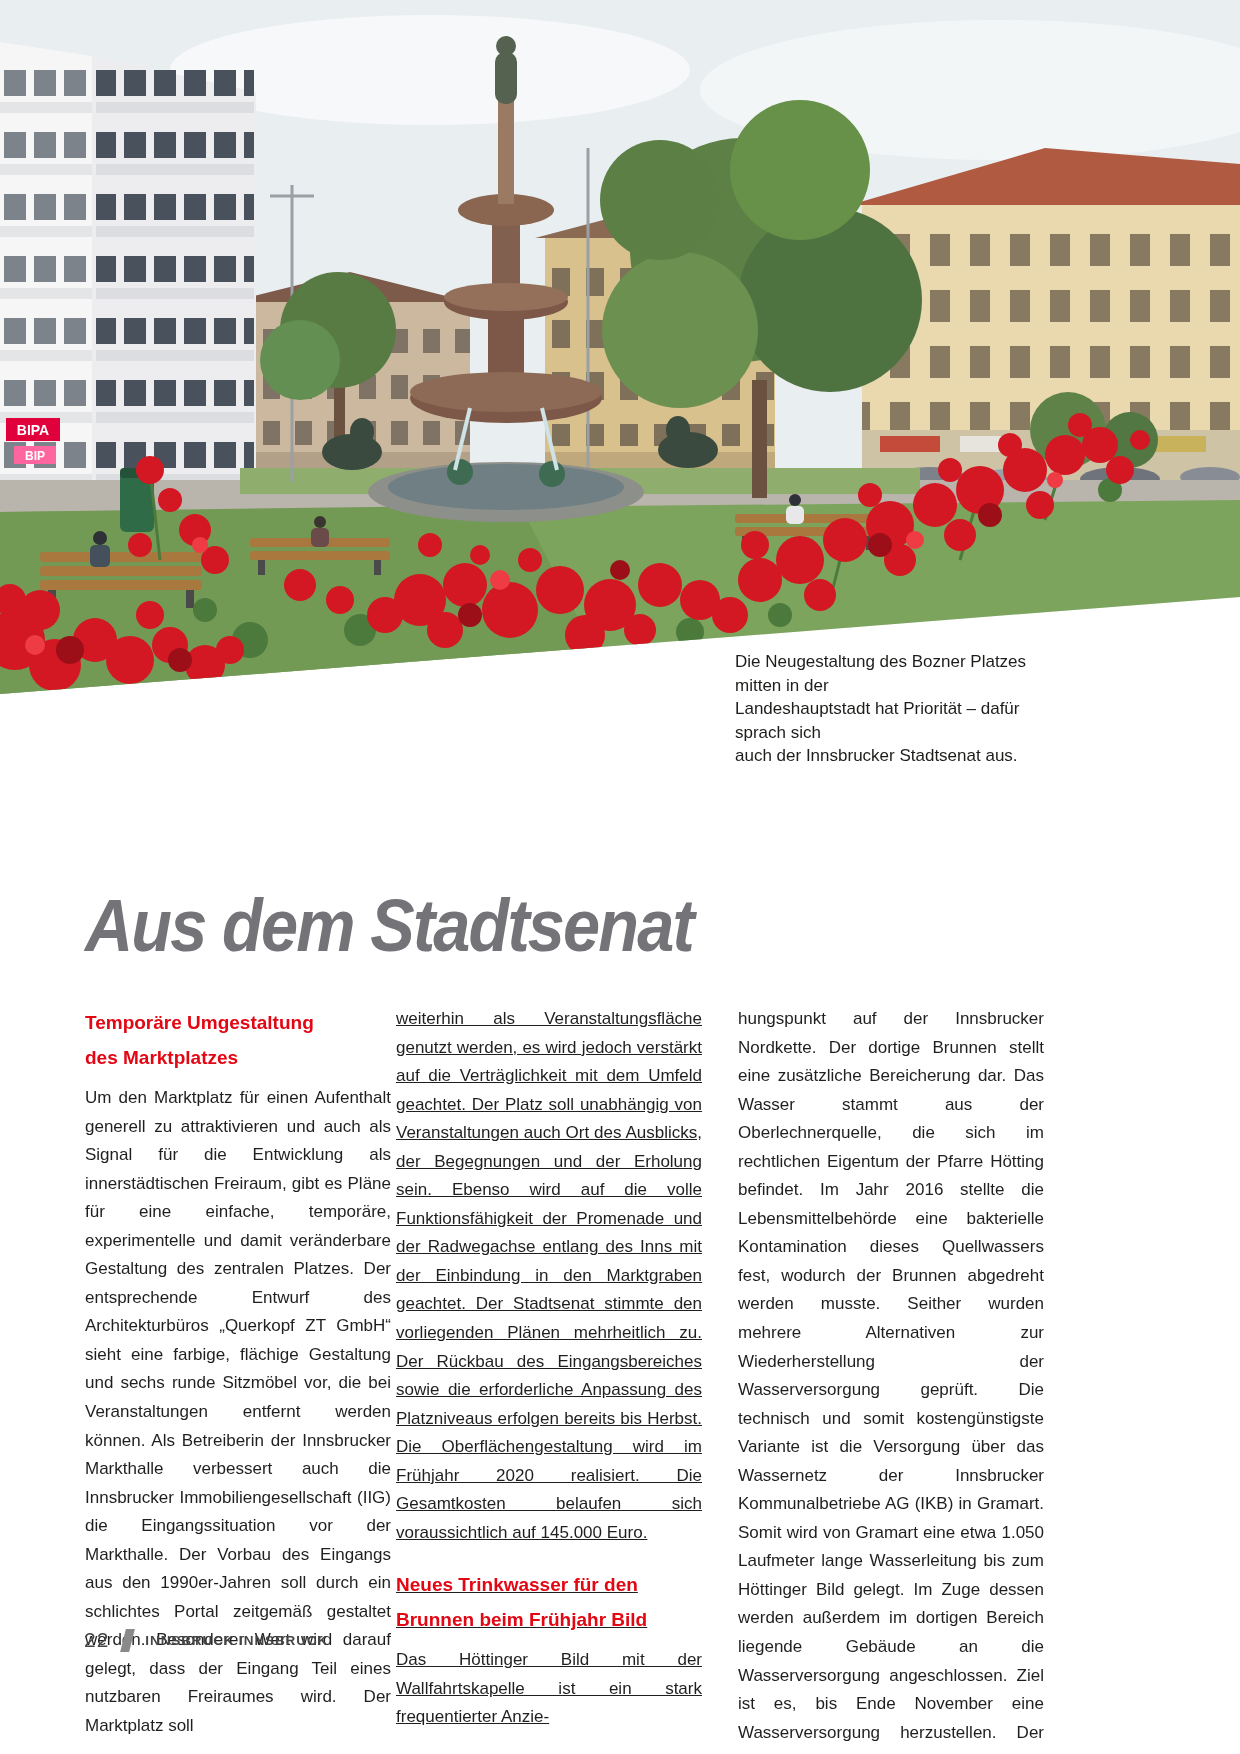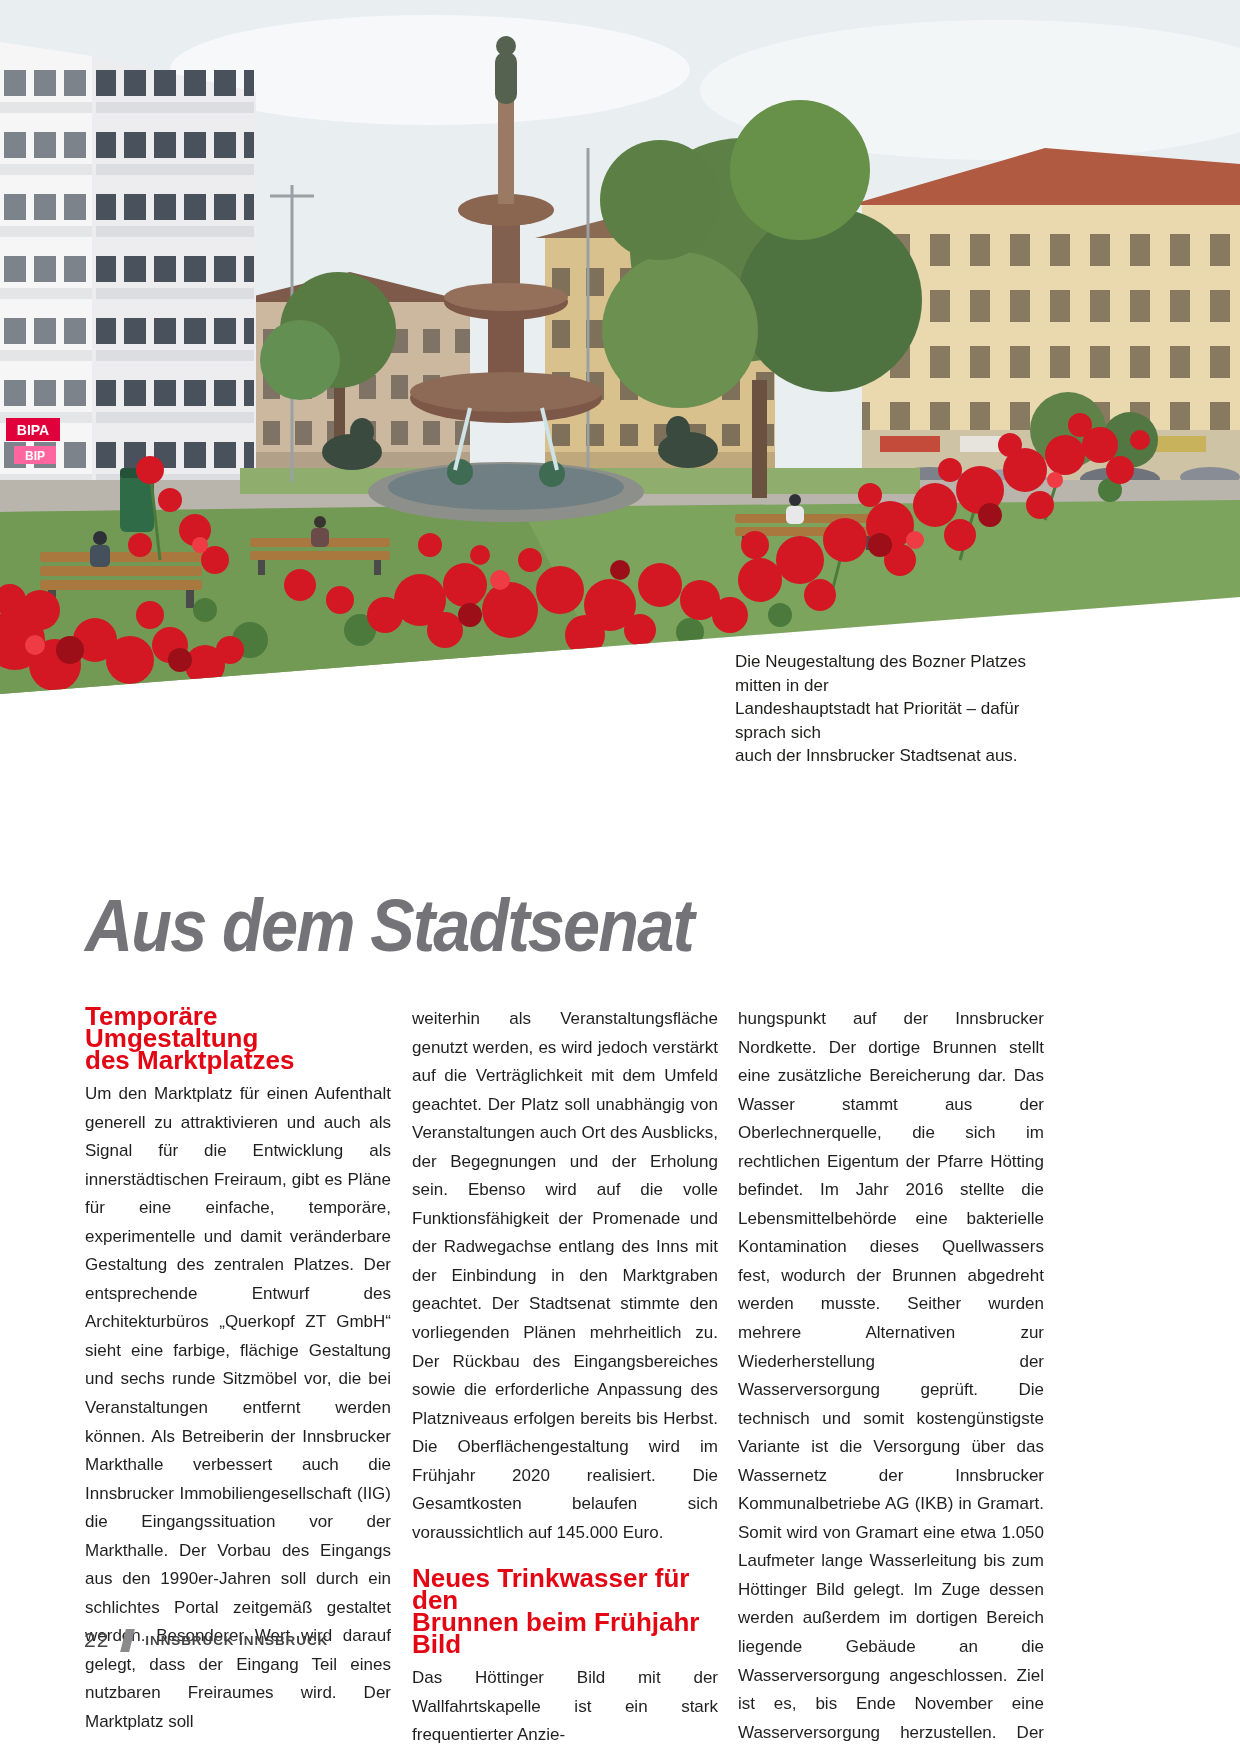--- a/index.html
+++ b/index.html
@@ -29,23 +29,23 @@
   
   .headline{
     position:absolute;left:85px;top:886px;width:900px;
     font-size:74px;line-height:80px;font-weight:bold;font-style:italic;
     letter-spacing:-2px;color:var(--headline-gray);
     transform:scaleX(.9);transform-origin:0 50%;
     white-space:nowrap;
   }
   
   .col{position:absolute;top:1005px;width:306px;}
-  .col1{left:85px;}  .col2{left:412px;}  .col3{left:738px;}
+  .col1{left:85px;}  .col2{left:396px;text-decoration:underline;}  .col3{left:738px;}
   .subhead{
-    font-size:26px;line-height:22px;font-weight:bold;color:var(--red);
+    font-size:19px;line-height:35px;font-weight:bold;color:var(--red);
     white-space:pre-line;margin-bottom:9px;
   }
   .body-text{
     font-size:17px;line-height:28.55px;text-align:justify;
     color:var(--body);hyphens:auto;-webkit-hyphens:auto;
   }
   .col2 .subhead{margin-top:20px;}
   
   .footer{
     position:absolute;left:84px;top:1628px;display:flex;align-items:center;

